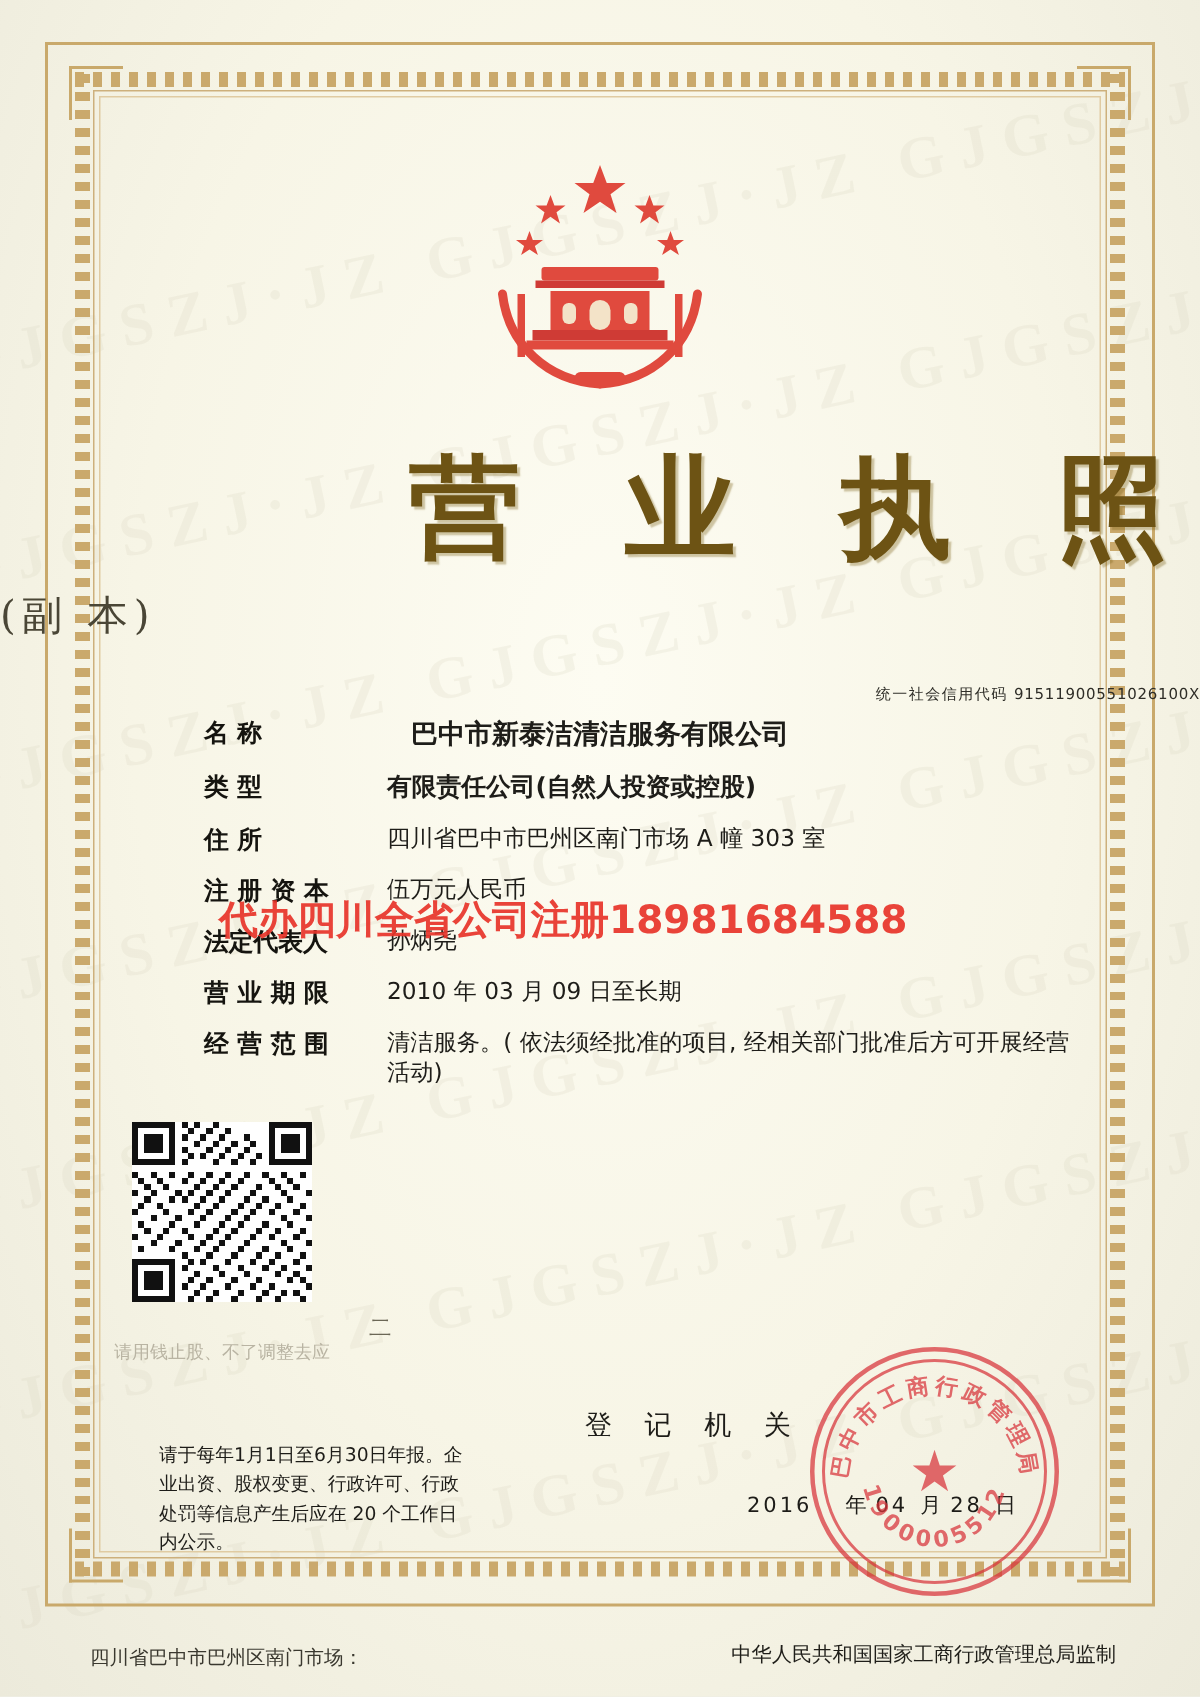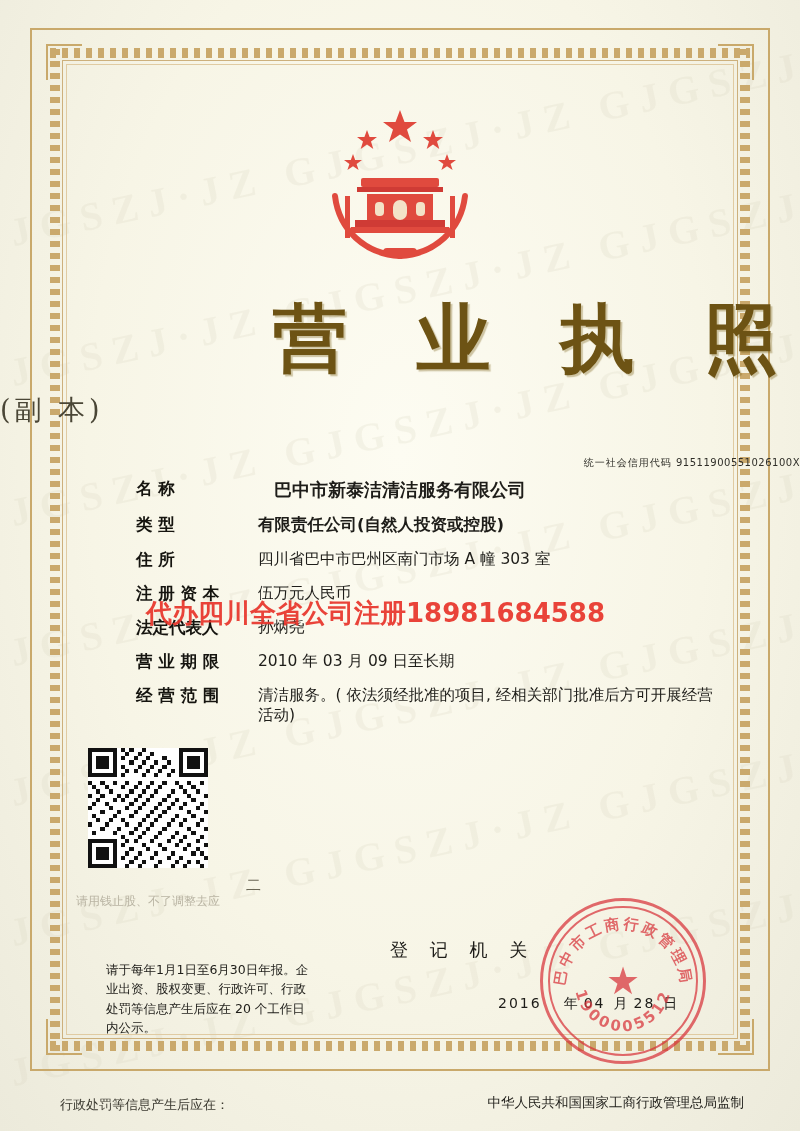--- a/index.html
+++ b/index.html
@@ -473,16 +473,16 @@
         <path id="arcTop" d="M 22,86 A 58,58 0 0 1 138,86" fill="none"></path>
         <path id="arcBot" d="M 34,96 A 48,48 0 0 0 126,96" fill="none"></path>
       </defs>
       <circle cx="80" cy="80" r="74" fill="none" stroke="#d8333a" stroke-width="2"></circle>
       <text><textPath href="#arcTop" startOffset="50%" text-anchor="middle">巴中市工商行政管理局</textPath></text>
       <text class="bottom"><textPath href="#arcBot" startOffset="50%" text-anchor="middle">1900005512</textPath></text>
     </svg>
     <div class="star">★</div>
   </div>
 
-  <div class="foot-left">行政处罚等信息产生后应在：</div>
+  <div class="foot-left">四川省巴中市巴州区南门市场：</div>
   <div class="foot-right">中华人民共和国国家工商行政管理总局监制</div>
 
 </div>
 
 </body></html>

